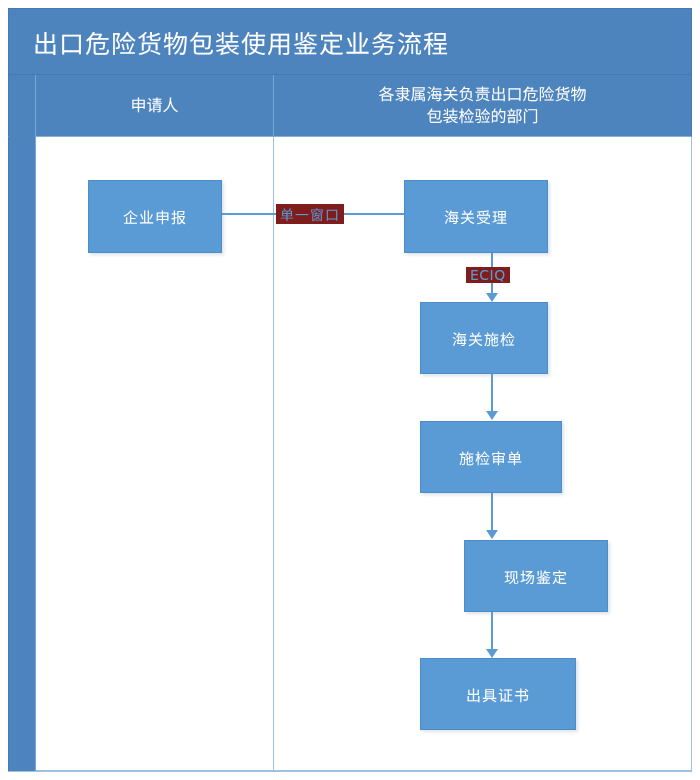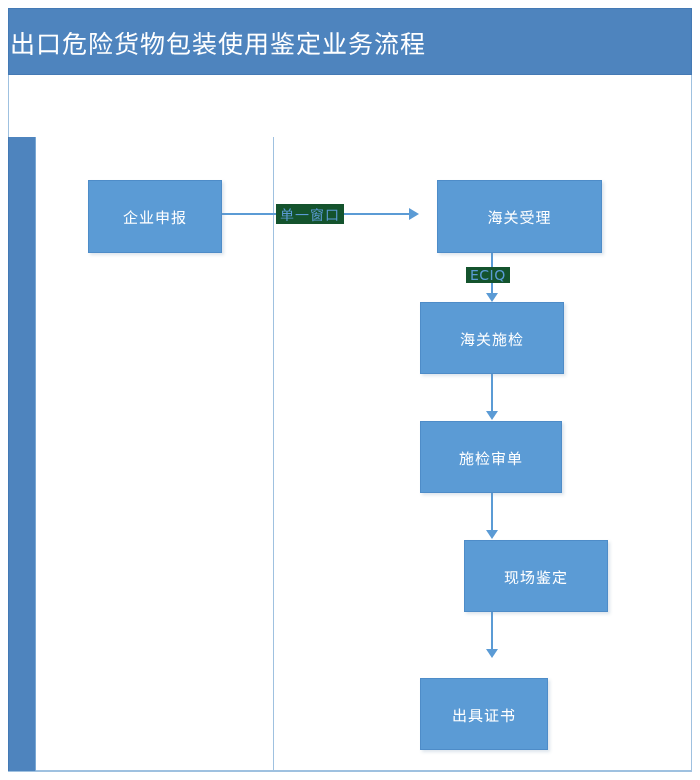--- a/index.html
+++ b/index.html
@@ -42,21 +42,21 @@
     background: #4e84be;
     box-sizing: border-box;
     border: 1px solid #4479b4;
     display: flex;
     align-items: center;
   }
   .title-text {
     color: #ffffff;
     font-size: 25px;
     letter-spacing: 1px;
-    padding-left: 1px;
+    padding-left: 24px;
     white-space: nowrap;
     font-weight: normal;
   }
 
   
   .header-band {
     position: absolute;
     left: 8px;
     top: 75px;
     width: 684px;
@@ -179,41 +179,53 @@
     border-top: 6px solid transparent;
     border-bottom: 6px solid transparent;
     border-left: 10px solid #5b9bd5;
   }
 
   
   .edge-label {
     position: absolute;
     color: #5b9bd5;
     font-size: 14px;
-    background: #14532d;
+    background: #7f1d1d;
     padding: 0 4px;
     white-space: nowrap;
     letter-spacing: 1px;
   }
   .edge-label-eciq {
     font-size: 14px;
     letter-spacing: 0.5px;
   }
 </style>
 </head>
 <body>
 
 <div id="canvas">
 
   <div class="chart-frame"></div>
 
   <div class="title-band">
     <span class="title-text">出口危险货物包装使用鉴定业务流程</span>
   </div>
 
+  <div class="header-band">
+    <div class="header-gutter"></div>
+
+    <div class="col-head col-head-applicant">
+      <span>申请人</span>
+    </div>
+
+    <div class="col-head col-head-customs">
+      <span class="two-line">各隶属海关负责出口危险货物
+包装检验的部门</span>
+    </div>
+  </div>
 
   <div class="lane-gutter"></div>
   <div class="lane-body"></div>
   <div class="lane-divider"></div>
 
   <div class="hline" style="left:222px; top:213px; width:188px;"></div>
   <div class="arrow-right" style="left:409px; top:208px;"></div>
   <div class="edge-label" style="left:276px; top:204px;">单一窗口</div>
 
   <div class="vline" style="left:491px; top:252px; height:43px;"></div>
@@ -226,33 +238,33 @@
   <div class="vline" style="left:491px; top:492px; height:40px;"></div>
   <div class="arrow-down" style="left:486px; top:530px;"></div>
 
   <div class="vline" style="left:491px; top:611px; height:40px;"></div>
   <div class="arrow-down" style="left:486px; top:649px;"></div>
 
   <div class="node" style="left:88px; top:180px; width:134px; height:73px;">
     <span>企业申报</span>
   </div>
 
-  <div class="node" style="left:437px; top:180px; width:165px; height:73px;">
+  <div class="node" style="left:404px; top:180px; width:144px; height:73px;">
     <span>海关受理</span>
   </div>
 
-  <div class="node" style="left:420px; top:302px; width:144px; height:72px;">
+  <div class="node" style="left:420px; top:302px; width:128px; height:72px;">
     <span>海关施检</span>
   </div>
 
   <div class="node" style="left:420px; top:421px; width:142px; height:72px;">
     <span>施检审单</span>
   </div>
 
   <div class="node" style="left:420px; top:540px; width:144px; height:72px;margin-left:44px;">
     <span>现场鉴定</span>
   </div>
 
-  <div class="node" style="left:420px; top:678px; width:128px; height:72px;">
+  <div class="node" style="left:420px; top:658px; width:156px; height:72px;">
     <span>出具证书</span>
   </div>
 
 </div>
 
 </body></html>

